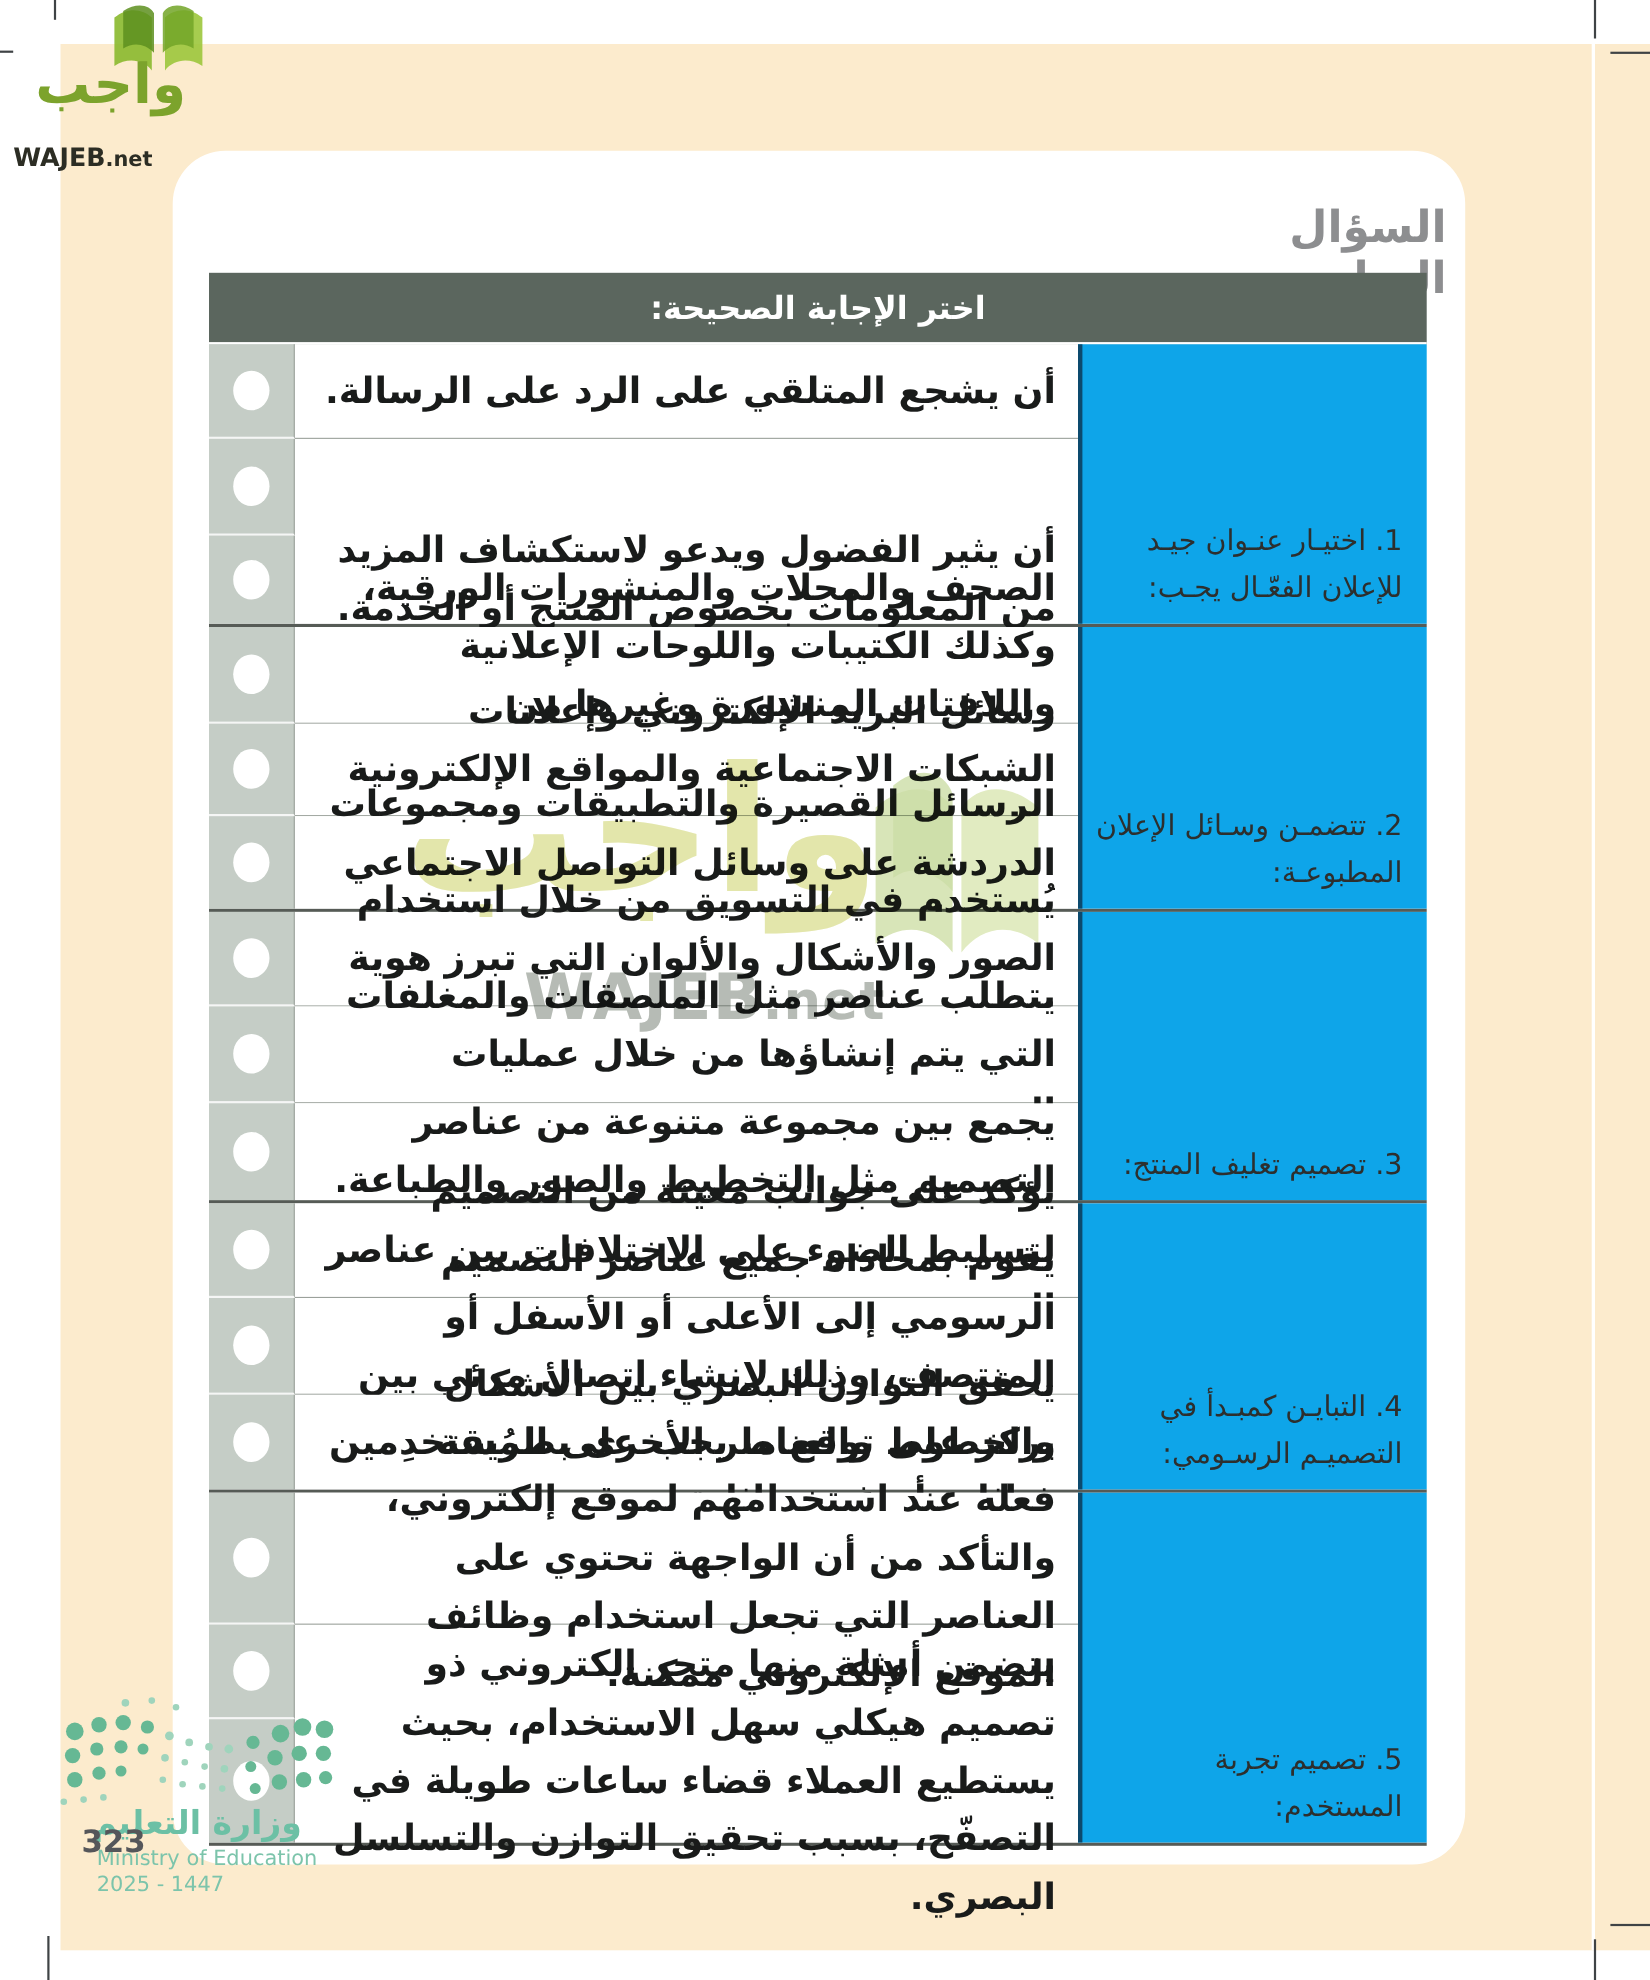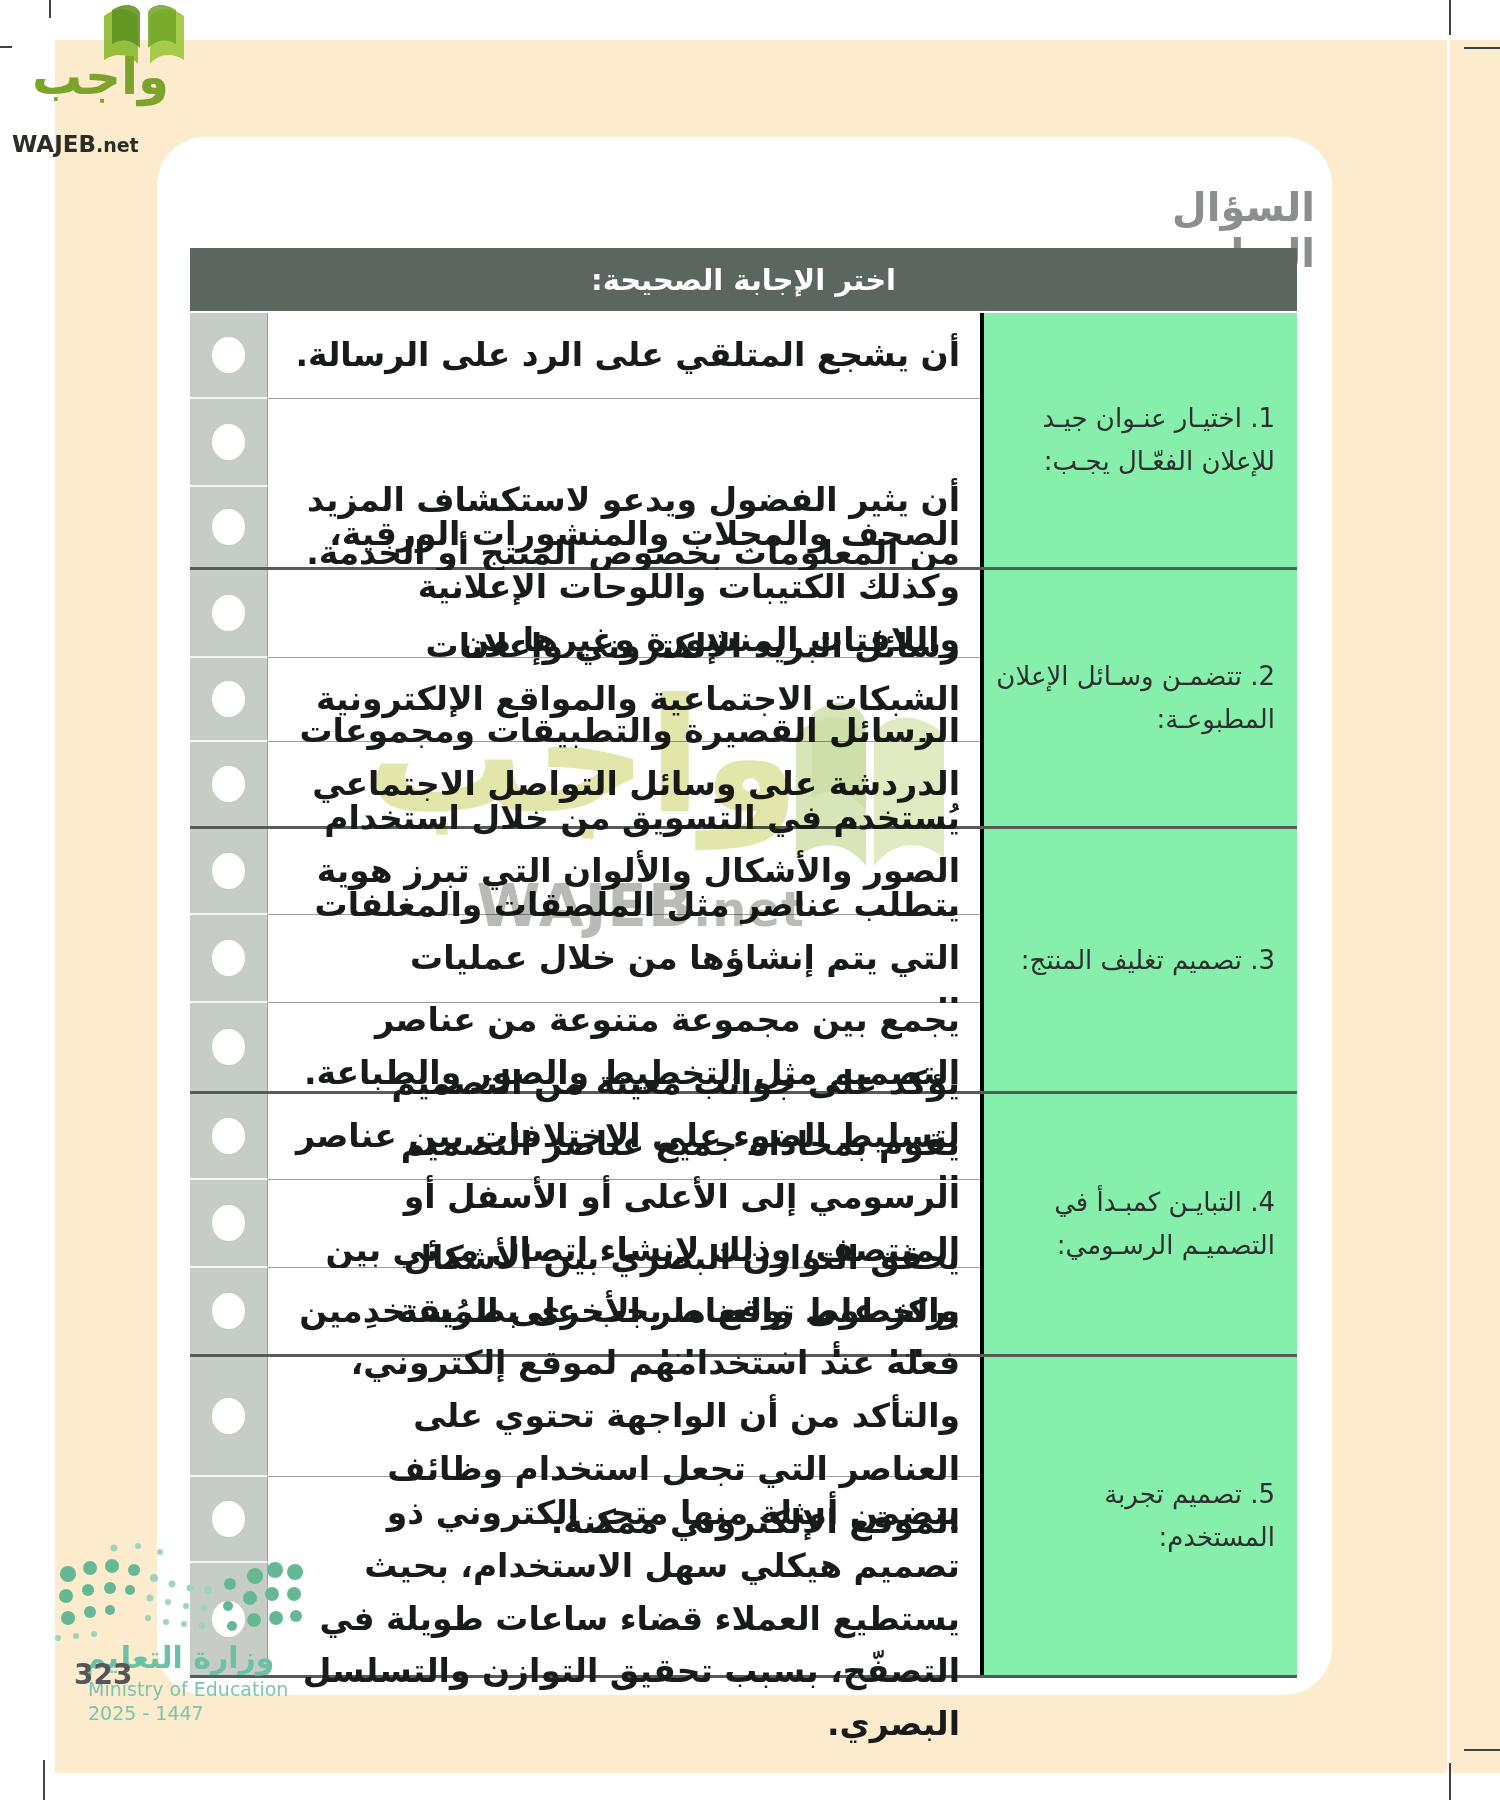--- a/index.html
+++ b/index.html
@@ -21,22 +21,22 @@
   
   .page-title { top:156px; left:1000px; width:315px; text-align:right; direction:rtl;
                 font-size:40px; font-weight:bold; color:#8d8e90; letter-spacing:0;margin-top:28px; }
 
   
   .quiz-table { left:190px; top:248px; width:1107px; direction:rtl; z-index:2; }
   .table-header { height:65px; background:#5b665e; color:#ffffff; font-size:29px; font-weight:bold;
                   display:flex; align-items:center; justify-content:center; border-bottom:2px solid #ffffff; }
   .group { display:grid; grid-template-columns:317px 1fr 78px; direction:rtl;
            border-bottom:3px solid #565b56; }
-  .question-cell { grid-column:1; background:#86efac; border-left:4px solid #000000;
-                   display:flex; align-items:center; }
+  .question-cell { grid-column:1; background:#0ea5e9; border-left:4px solid #0c4a6e;
+                   display:flex; align-items:flex-end; }
   .question-cell span { width:100%; padding:10px 22px 10px 12px; font-size:26px; color:#2d2f2e;
                         line-height:1.65; text-align:right; }
   .answer-cell { grid-column:2; background:#ffffff; display:flex; align-items:center;
                  border-bottom:1px solid #9ba19b; }
   .answer-cell span { width:100%; padding:6px 20px; font-size:33px; font-weight:bold; color:#191b1a;
                       line-height:1.6; text-align:right; }
   .radio-cell { grid-column:3; background:#c5cdc6; display:flex; align-items:center; justify-content:center;
                 border-bottom:2px solid #f5f6f5; border-right:1px solid #9ba19b; }
   .row-last { border-bottom:none !important; }
   .radio { width:33px; height:36px; background:#ffffff; border-radius:50%; display:block; }

